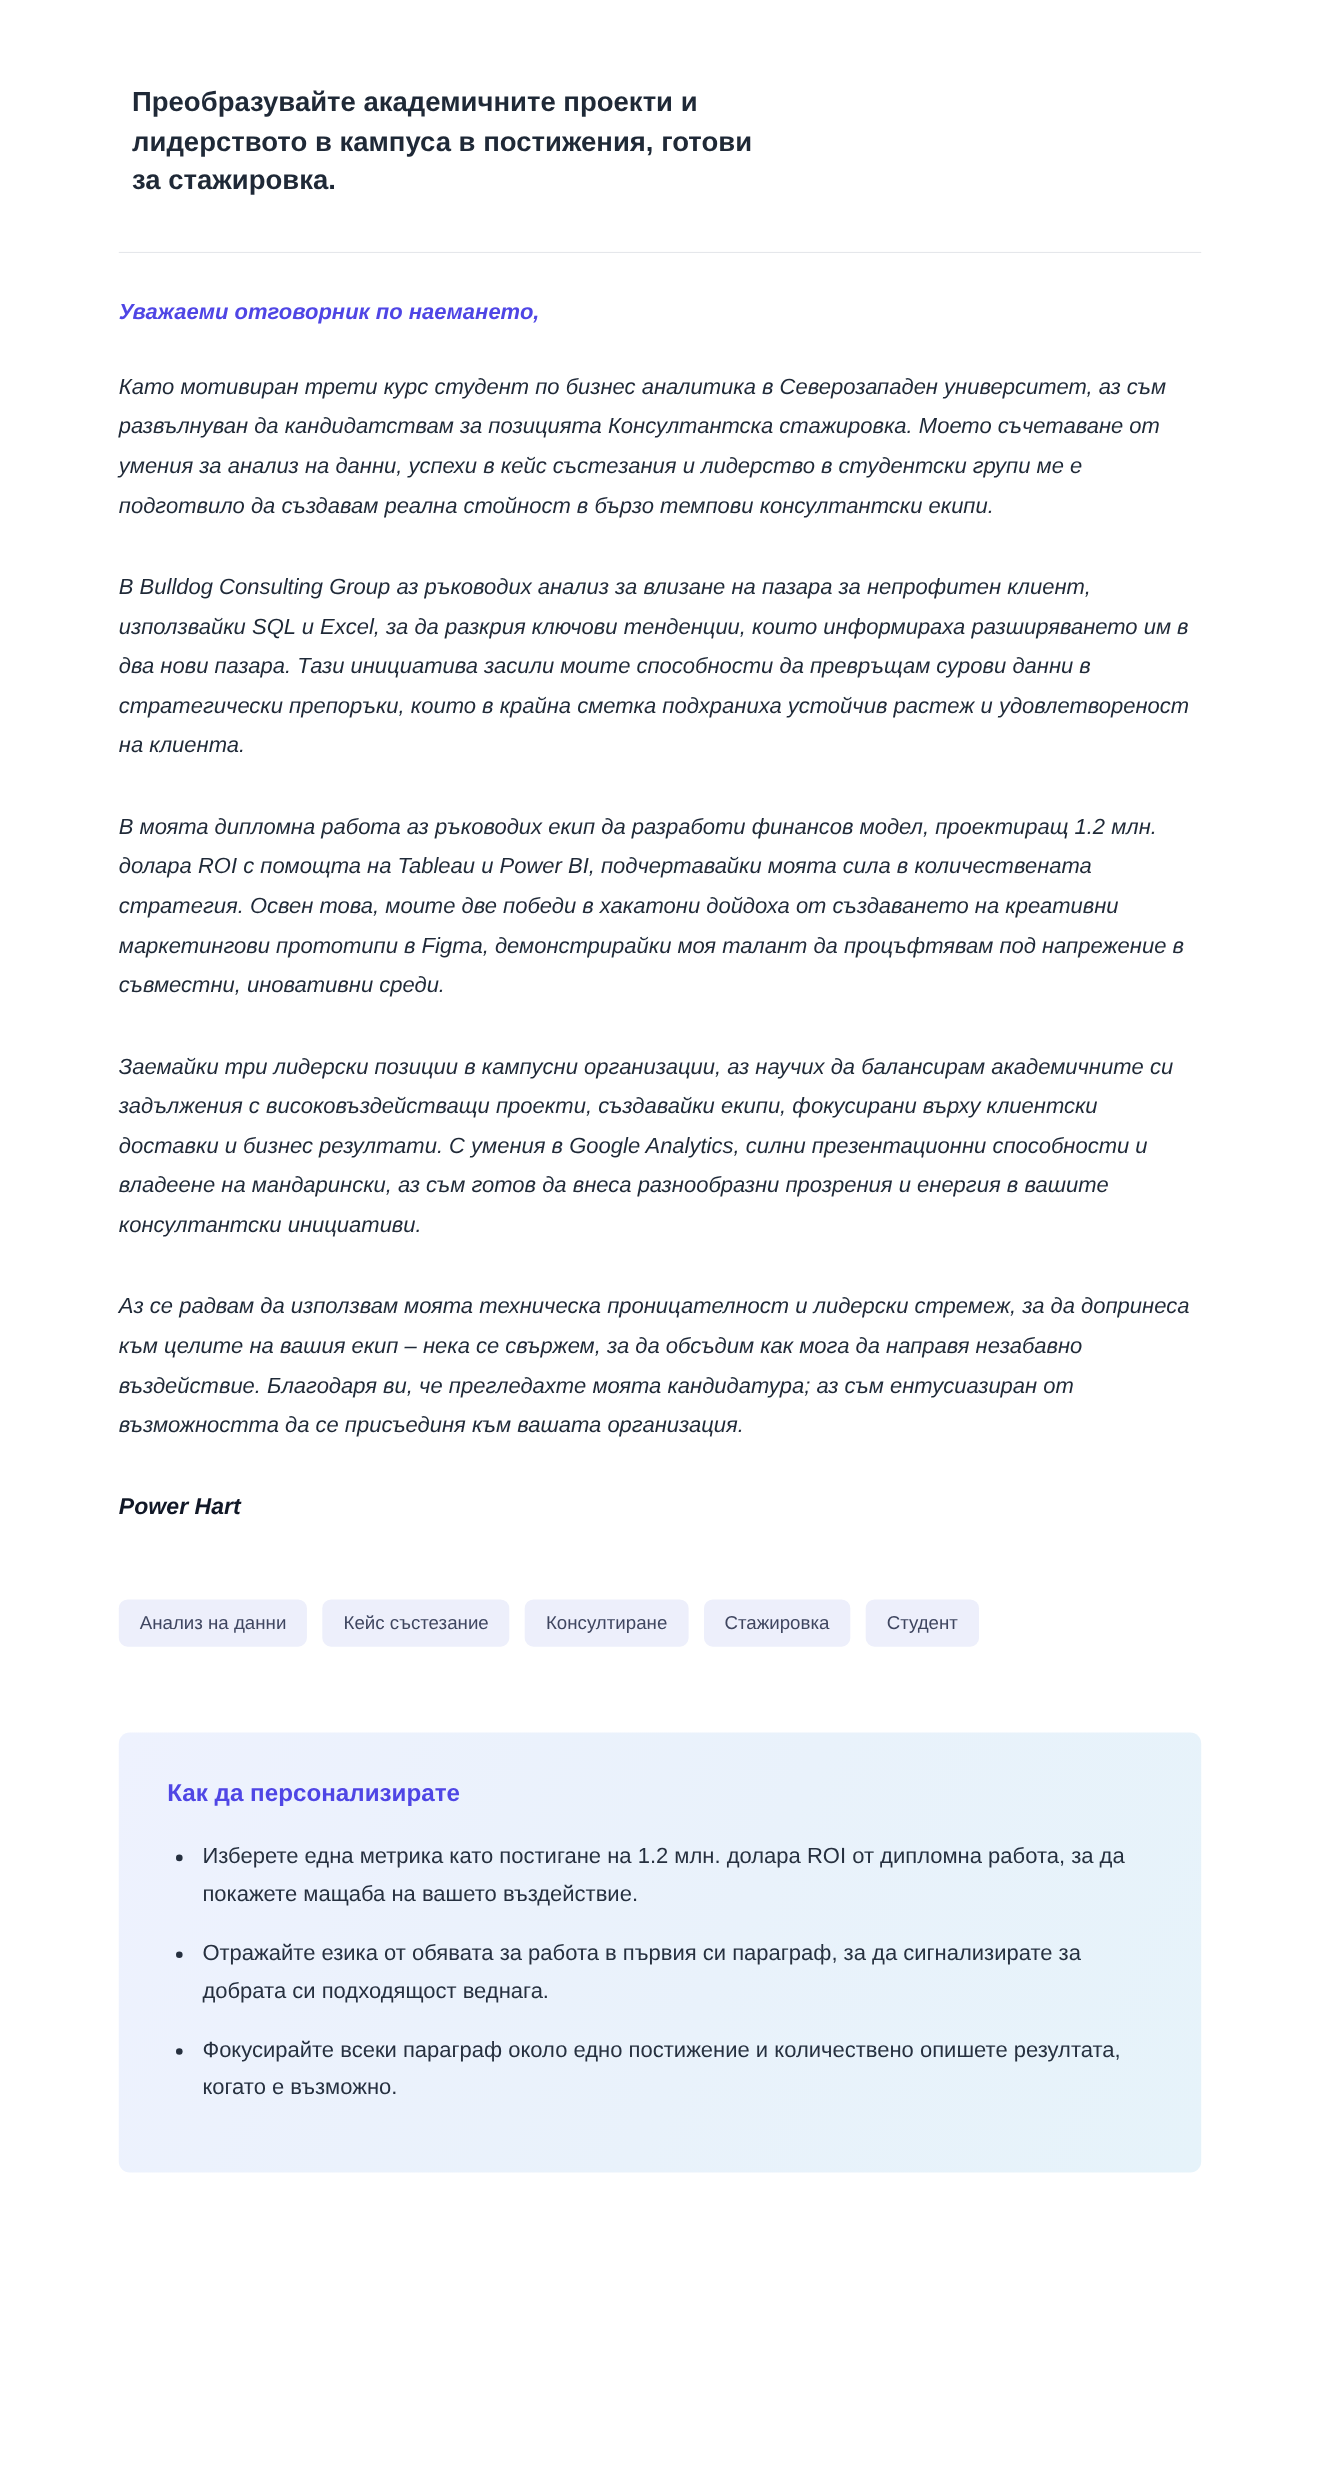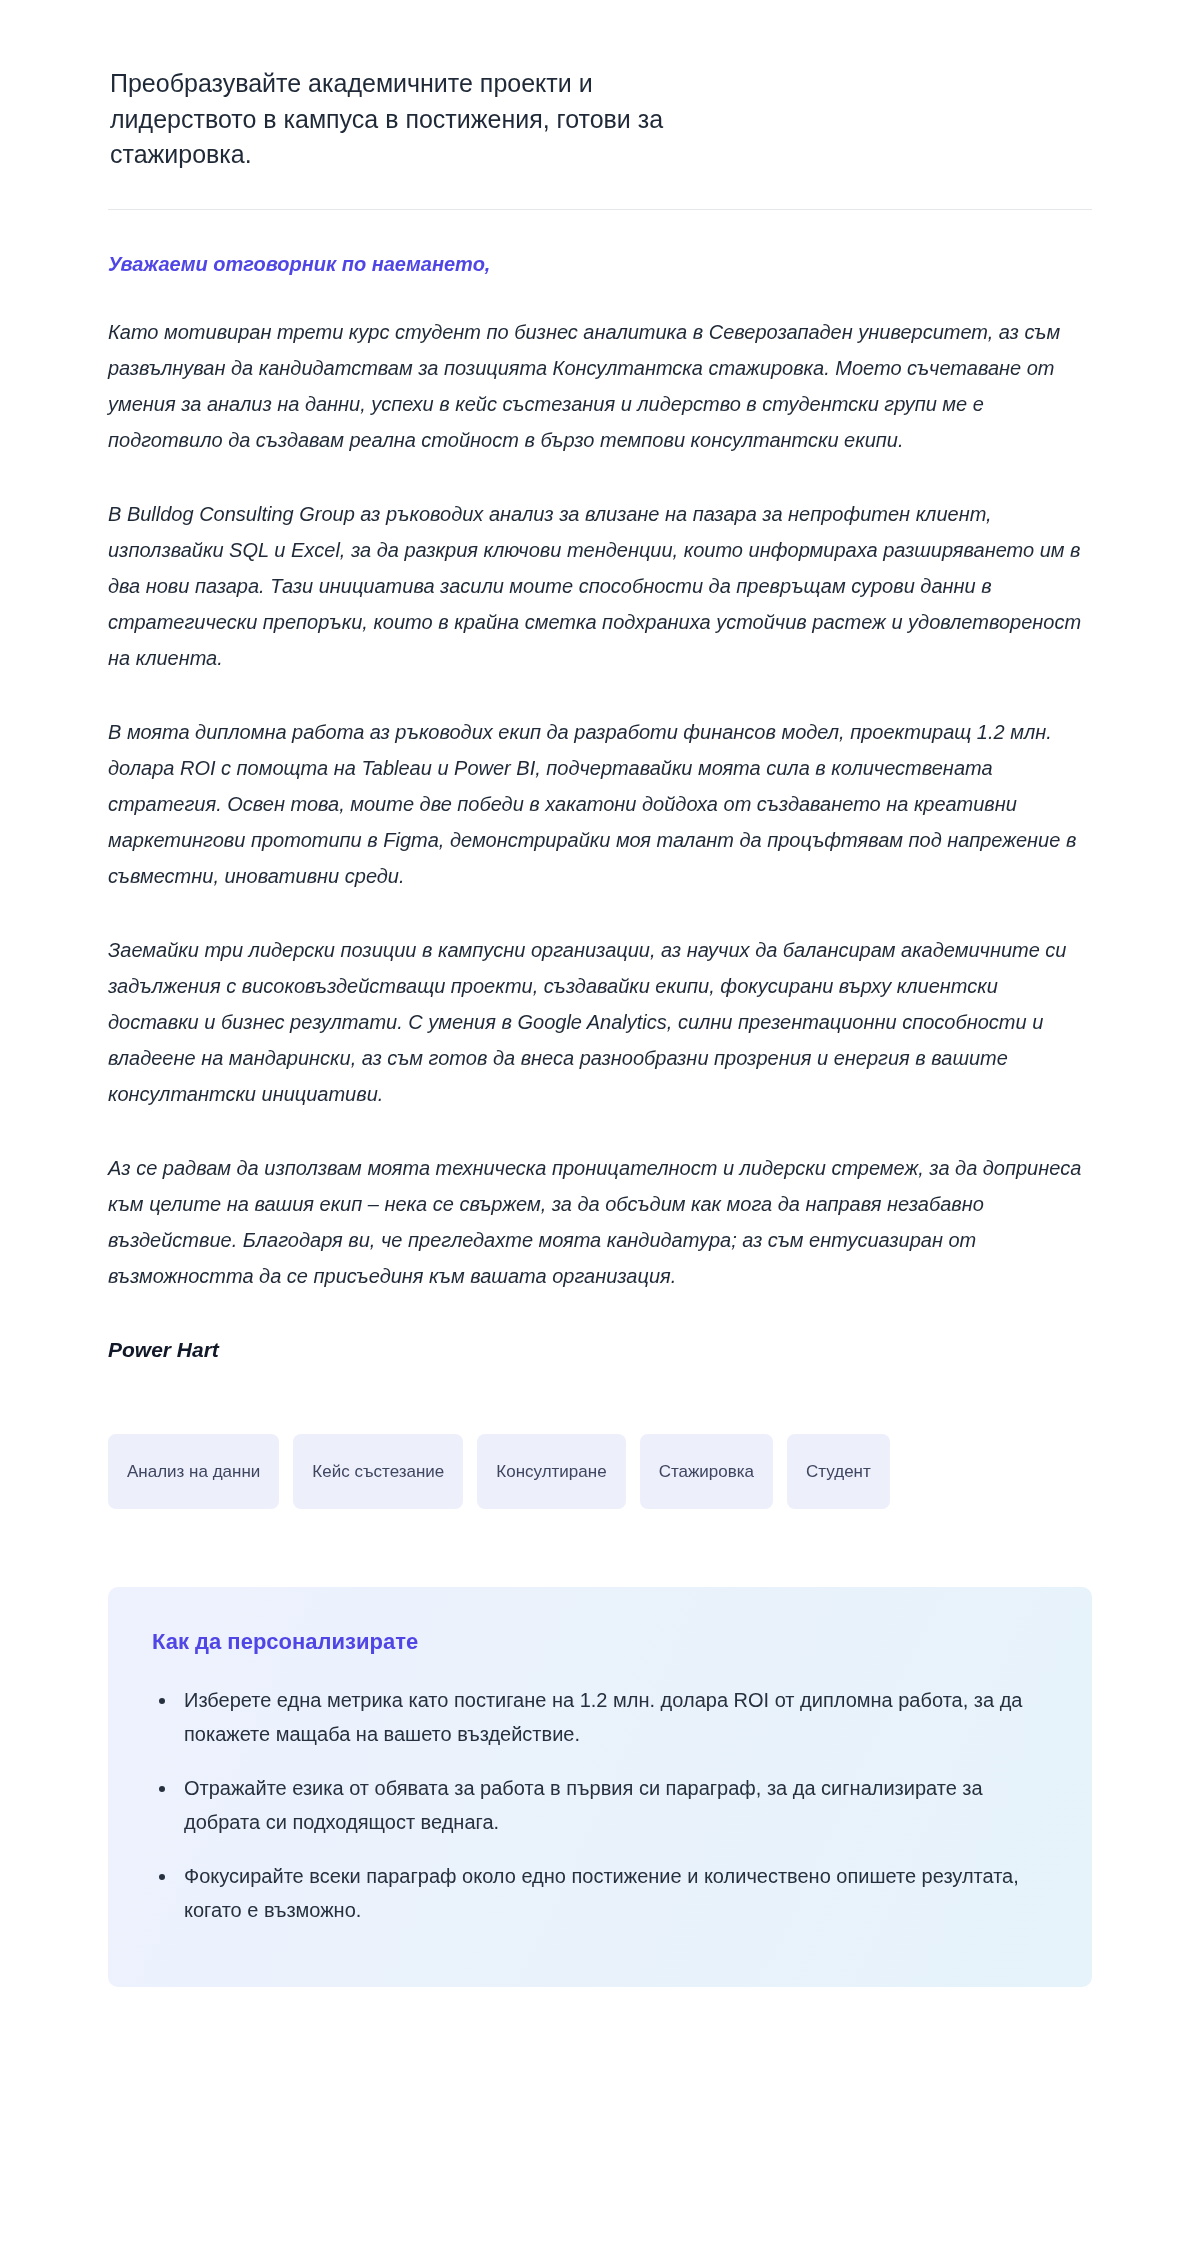--- a/index.html
+++ b/index.html
@@ -26,25 +26,25 @@
   .header-left { max-width: 620px; }
   h1.title {
     margin: 0 0 18px;
     font-size: 38px;
     line-height: 1.26;
     color: #4f46e5;
     font-weight: 700;
     max-width: 580px;
   }
   h2.subtitle {
-    margin: 2px;
+    margin: 12px;
     font-size: 25px;
     line-height: 1.42;
     color: #1f2937;
-    font-weight: 400;
+    font-weight: 700;
     max-width: 575px;
   }
   .meta {
     width: 212px;
     text-align: right;
     font-size: 16px;
     line-height: 1.45;
     color: #4b5563;
     padding-top: 2px;
     flex-shrink: 0;
@@ -70,21 +70,21 @@
   .sig-name { margin: 28px 0 0; font-weight: 700; font-size: 21px; color: #111827; }
   .sig-role { margin: 10px 0 0; font-size: 20px; color: #4b5563; }
 
   
   .tags { display: flex; flex-wrap: wrap; gap: 14px; margin-top: 66px; }
   .tag {
     display: inline-block;
     background: #edeffb;
     color: #3f4660;
     font-size: 17px;
-    padding: 28px 19px;
+    padding: 12px 19px;
     border-radius: 8px;
     line-height: 1.15;
     white-space: nowrap;
   }
 
   
   .tips {
     margin-top: 78px;
     border-radius: 10px;
     padding: 42px 46px 48px 44px;

